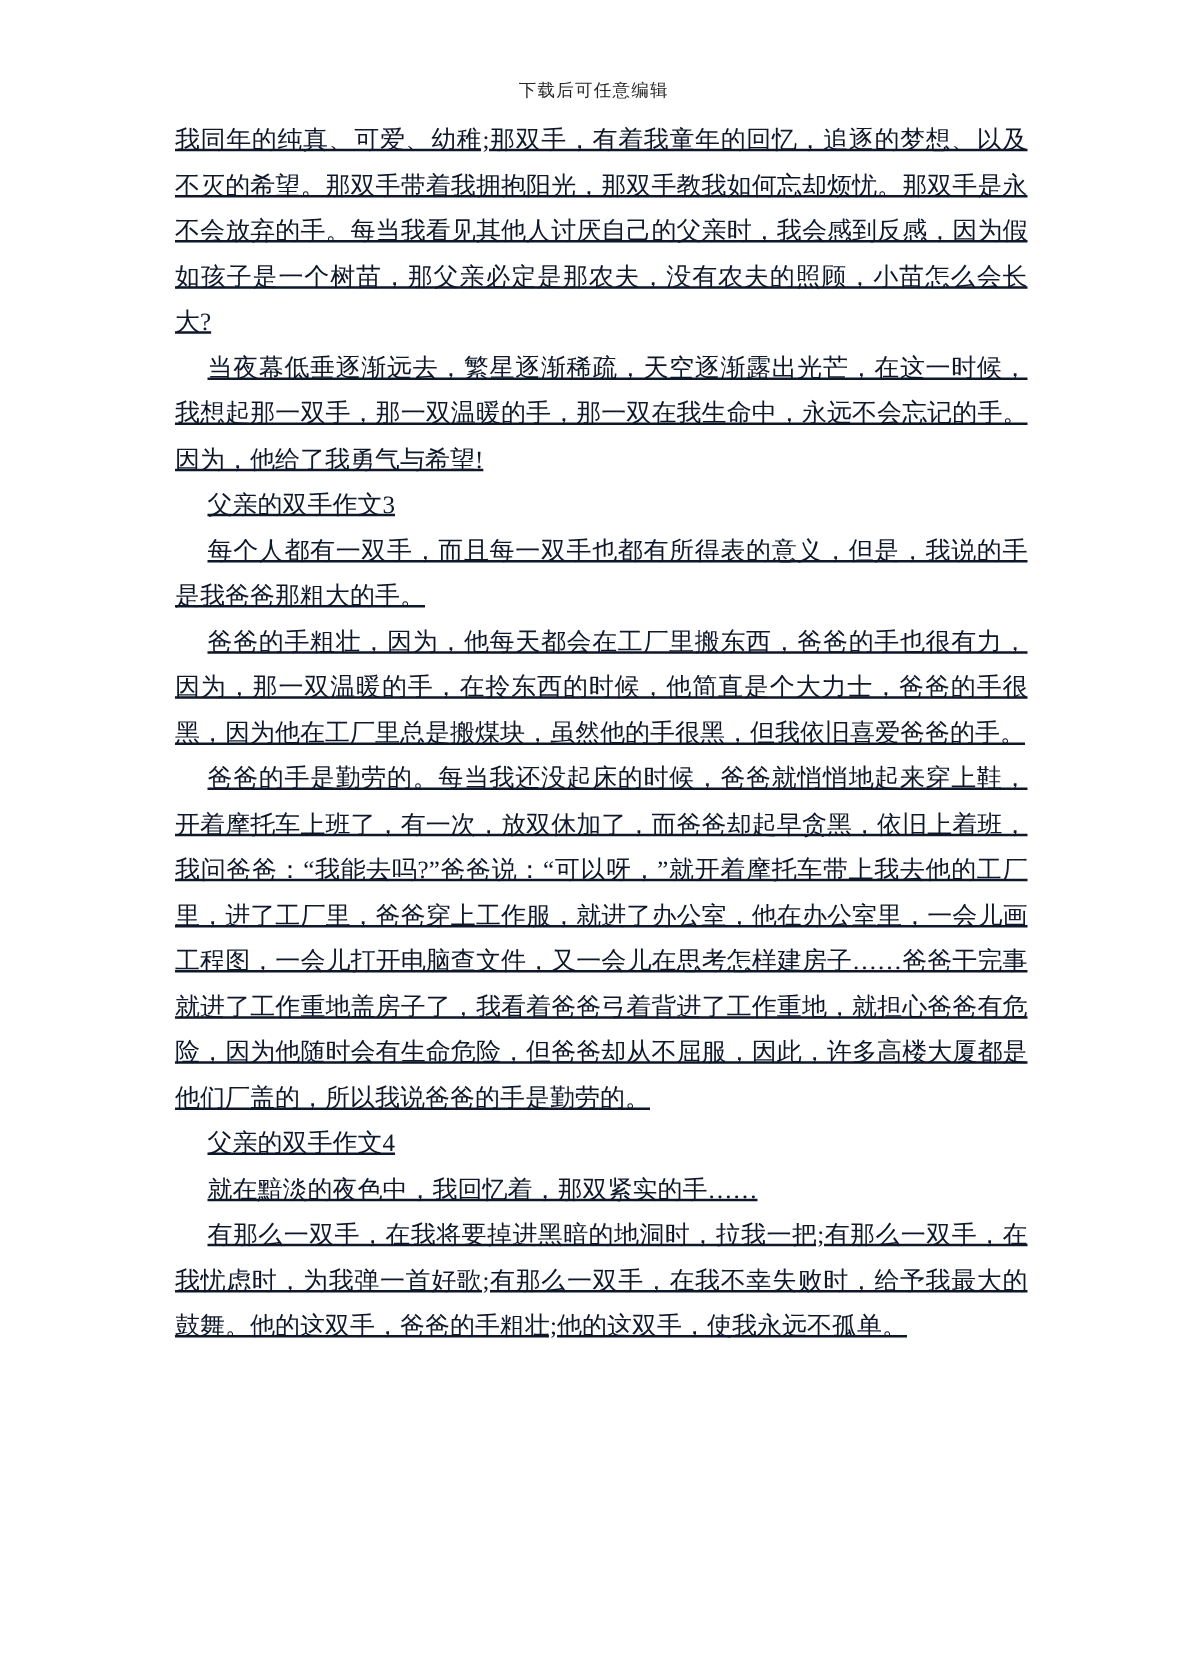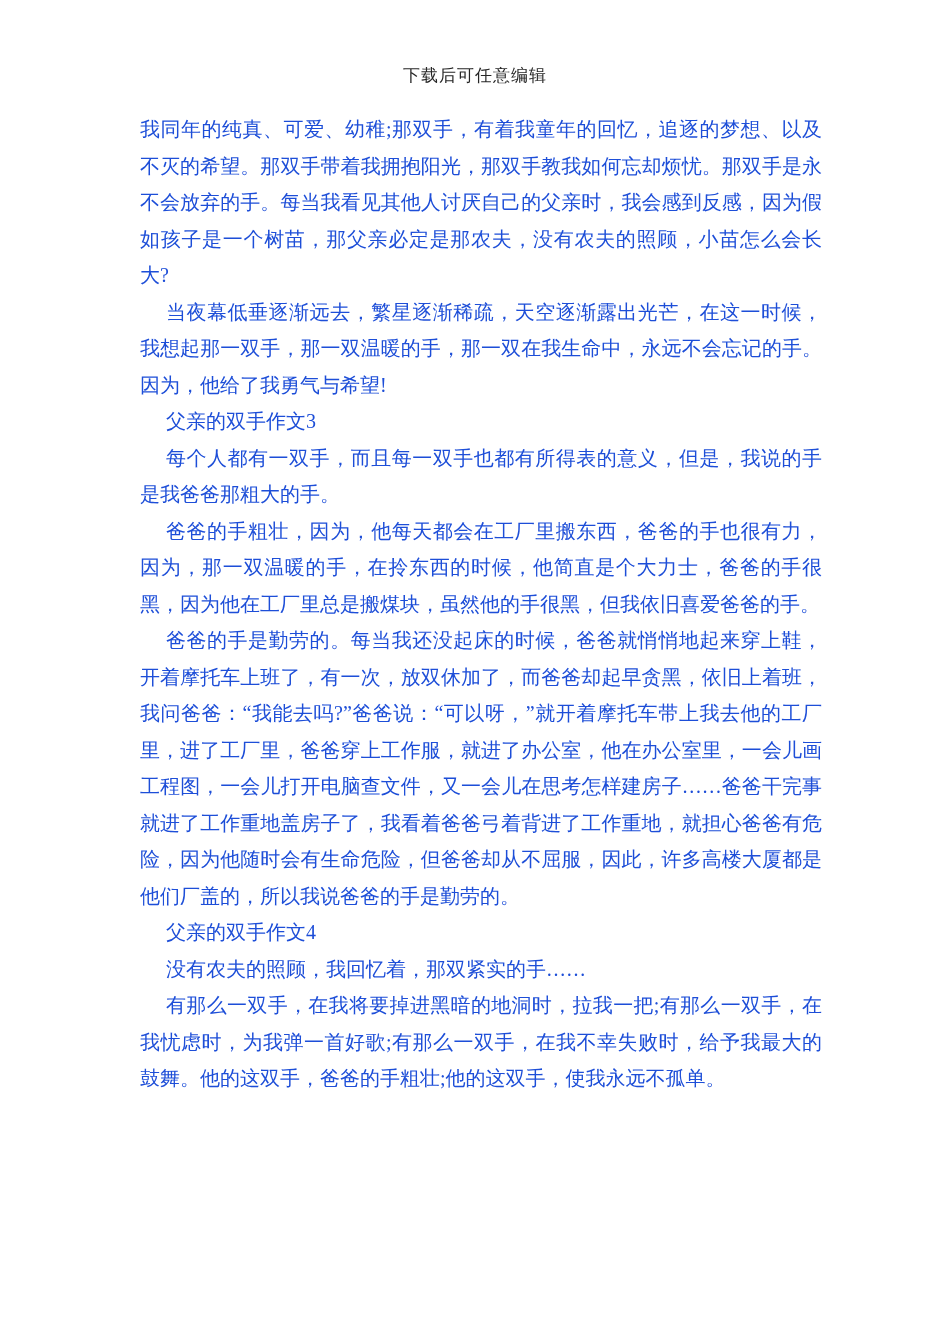--- a/index.html
+++ b/index.html
@@ -14,34 +14,35 @@
     background: #ffffff;
     overflow: hidden;
     font-family: "Liberation Serif", "DejaVu Serif", serif;
   }
   .doc-header {
     position: absolute;
     top: 64px;
     left: 0;
     right: 0;
     text-align: center;
-    font-size: 17px;
+    font-size: 14px;
     letter-spacing: 1px;
     color: #262626;
   }
   .doc-body {
     position: absolute;
-    top: 111px;
+    top: 94px;
     left: 140px;
     width: 682px;
     font-size: 20px;
     line-height: 36.5px;
-    color: #1d4ed8;
+    color: #0f172a;
     text-align: justify;
     text-justify: inter-ideograph;
+    text-decoration: underline;
   }
   .doc-body p {
     margin: 0;
     padding: 0;
     word-break: break-all;
   }
   .doc-body p.indent {
     text-indent: 26px;
   }
 </style>
@@ -53,17 +54,17 @@
   <div class="doc-header">下载后可任意编辑</div>
 
   <div class="doc-body">
     <p>我同年的纯真、可爱、幼稚;那双手，有着我童年的回忆，追逐的梦想、以及不灭的希望。那双手带着我拥抱阳光，那双手教我如何忘却烦忧。那双手是永不会放弃的手。每当我看见其他人讨厌自己的父亲时，我会感到反感，因为假如孩子是一个树苗，那父亲必定是那农夫，没有农夫的照顾，小苗怎么会长大?</p>
     <p class="indent">当夜幕低垂逐渐远去，繁星逐渐稀疏，天空逐渐露出光芒，在这一时候，我想起那一双手，那一双温暖的手，那一双在我生命中，永远不会忘记的手。因为，他给了我勇气与希望!</p>
     <p class="indent">父亲的双手作文3</p>
     <p class="indent">每个人都有一双手，而且每一双手也都有所得表的意义，但是，我说的手是我爸爸那粗大的手。</p>
     <p class="indent">爸爸的手粗壮，因为，他每天都会在工厂里搬东西，爸爸的手也很有力，因为，那一双温暖的手，在拎东西的时候，他简直是个大力士，爸爸的手很黑，因为他在工厂里总是搬煤块，虽然他的手很黑，但我依旧喜爱爸爸的手。</p>
     <p class="indent">爸爸的手是勤劳的。每当我还没起床的时候，爸爸就悄悄地起来穿上鞋，开着摩托车上班了，有一次，放双休加了，而爸爸却起早贪黑，依旧上着班，我问爸爸：“我能去吗?”爸爸说：“可以呀，”就开着摩托车带上我去他的工厂里，进了工厂里，爸爸穿上工作服，就进了办公室，他在办公室里，一会儿画工程图，一会儿打开电脑查文件，又一会儿在思考怎样建房子……爸爸干完事就进了工作重地盖房子了，我看着爸爸弓着背进了工作重地，就担心爸爸有危险，因为他随时会有生命危险，但爸爸却从不屈服，因此，许多高楼大厦都是他们厂盖的，所以我说爸爸的手是勤劳的。</p>
     <p class="indent">父亲的双手作文4</p>
-    <p class="indent">没有农夫的照顾，我回忆着，那双紧实的手……</p>
+    <p class="indent">就在黯淡的夜色中，我回忆着，那双紧实的手……</p>
     <p class="indent">有那么一双手，在我将要掉进黑暗的地洞时，拉我一把;有那么一双手，在我忧虑时，为我弹一首好歌;有那么一双手，在我不幸失败时，给予我最大的鼓舞。他的这双手，爸爸的手粗壮;他的这双手，使我永远不孤单。</p>
   </div>
 
 </div>
 
 </body></html>

